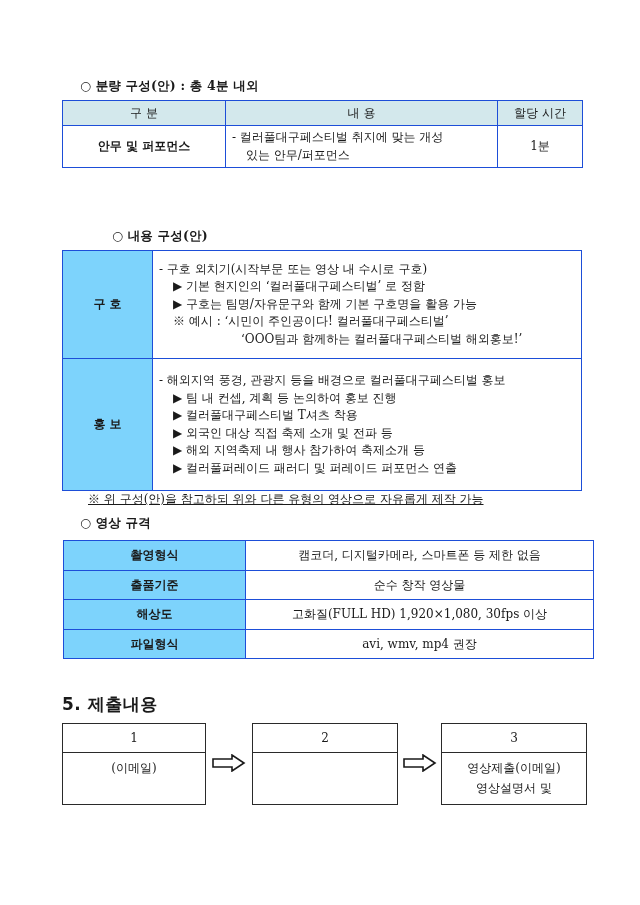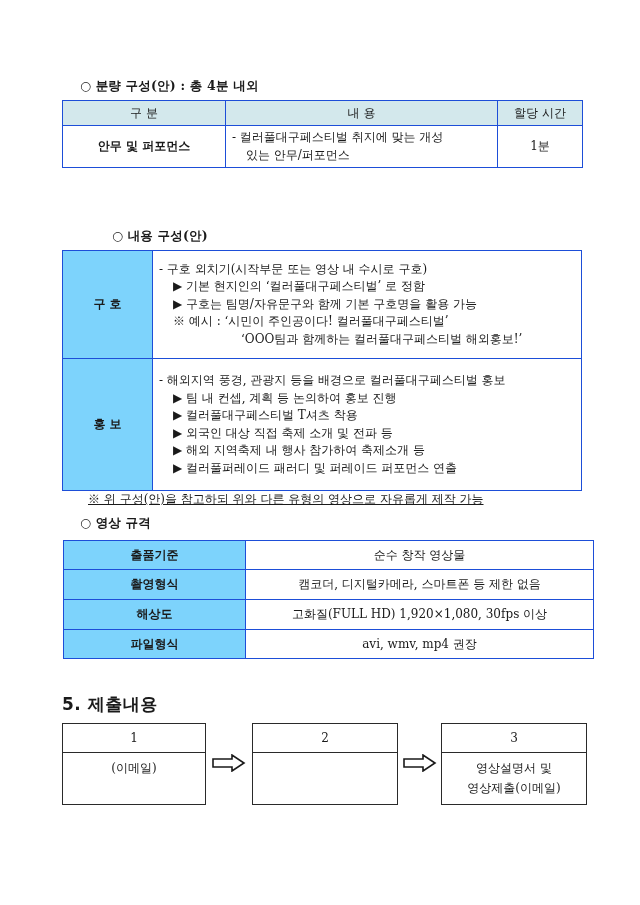--- a/index.html
+++ b/index.html
@@ -87,27 +87,27 @@
 <div class="abs note" style="left:88px; top:491px;">※ 위 구성(안)을 참고하되 위와 다른 유형의 영상으로 자유롭게 제작 가능</div>
 
 <div class="abs sec-title" style="left:80px; top:515px;">○ 영상 규격</div>
 
 <table style="left:63px; top:540px; width:530px;">
   <colgroup>
       <col style="width:182px">
       <col style="width:348px">
     </colgroup>
   <tbody>
-      <tr style="height:29px;">
+      <tr style="height:30px;">
+    <td class="lbl bold">촬영형식</td>
+    <td class="center">캠코더, 디지털카메라, 스마트폰 등 제한 없음</td>
+  </tr>
+  <tr style="height:29px;">
     <td class="lbl bold">출품기준</td>
     <td class="center">순수 창작 영상물</td>
-  </tr>
-  <tr style="height:30px;">
-    <td class="lbl bold">촬영형식</td>
-    <td class="center">캠코더, 디지털카메라, 스마트폰 등 제한 없음</td>
   </tr>
   <tr style="height:30px;">
     <td class="lbl bold">해상도</td>
     <td class="center">고화질(FULL HD) 1,920×1,080, 30fps 이상</td>
   </tr>
   <tr style="height:29px;">
     <td class="lbl bold">파일형식</td>
     <td class="center">avi, wmv, mp4 권장</td>
   </tr>
 </tbody>
@@ -130,16 +130,16 @@
   <div class="num">2</div>
 </div>
 
 <svg class="arrow" style="left:403px; top:754px;" viewBox="0 0 34 18">
   <path d="M1 5 H20 V1 L32 9 L20 17 V13 H1 Z" fill="#fff" stroke="#1a1a1a" stroke-width="1.6" stroke-linejoin="miter"></path>
 </svg>
 
 <div class="fbox" style="left:441px; top:723px; width:144px; height:80px;">
   <div class="num">3</div>
   <div class="body">
+    <div>영상제출(이메일)</div>
     <div>영상설명서 및</div>
-    <div>영상제출(이메일)</div>
   </div>
 </div>
 
 </body></html>

